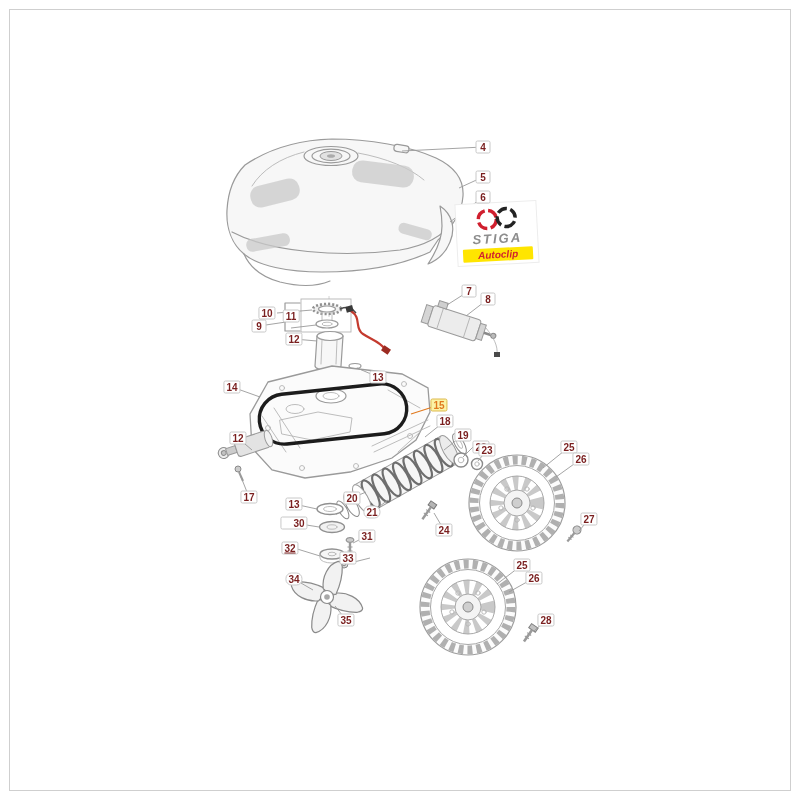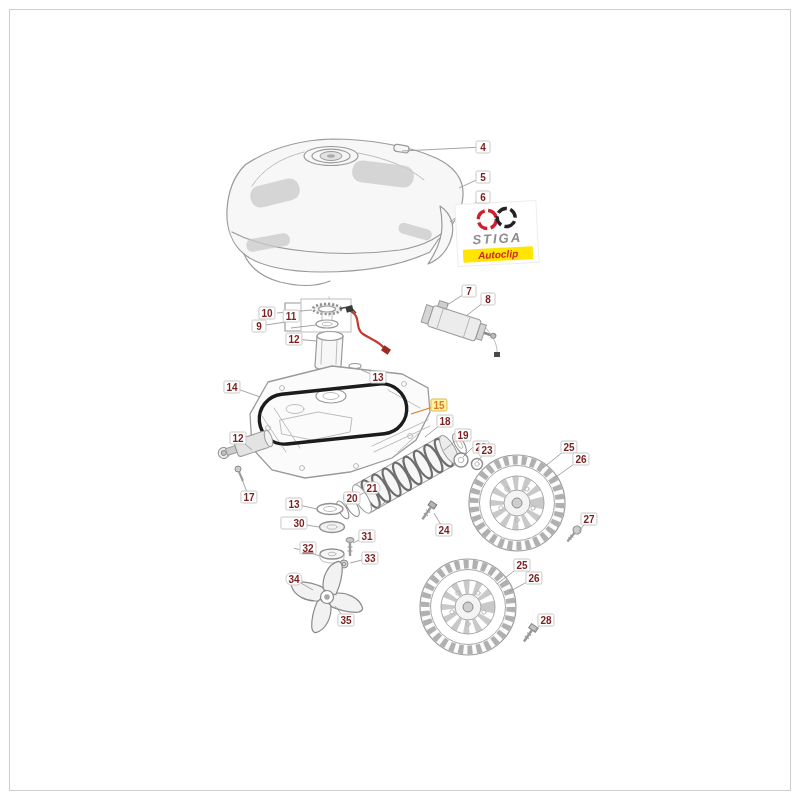--- a/index.html
+++ b/index.html
@@ -301,31 +301,31 @@
       <div class="callout" style="left: 291px; top: 316px;">11</div>
       <div class="callout" style="left: 294px; top: 339px;">12</div>
       <div class="callout" style="left: 378px; top: 377px;">13</div>
       <div class="callout" style="left: 232px; top: 387px;">14</div>
       <div class="callout callout-hl" style="left: 439px; top: 405px;">15</div>
       <div class="callout" style="left: 238px; top: 438px;">12</div>
       <div class="callout" style="left: 249px; top: 497px;">17</div>
       <div class="callout" style="left: 445px; top: 421px; text-align: center;">18</div>
       <div class="callout" style="left: 463px; top: 435px;">19</div>
       <div class="callout" style="left: 352px; top: 498px;">20</div>
-      <div class="callout" style="left: 372px; top: 488px; border-radius: 6px;">21</div>
+      <div class="callout" style="left: 372px; top: 512px; border-radius: 6px;">21</div>
       <div class="callout" style="left: 473px; top: 447px; margin-left: 8px;">22</div>
       <div class="callout" style="left: 487px; top: 450px;">23</div>
       <div class="callout" style="left: 444px; top: 530px;">24</div>
       <div class="callout" style="left: 569px; top: 447px;">25</div>
       <div class="callout" style="left: 581px; top: 459px;">26</div>
       <div class="callout" style="left: 589px; top: 519px;">27</div>
       <div class="callout" style="left: 522px; top: 565px;">25</div>
       <div class="callout" style="left: 534px; top: 578px;">26</div>
       <div class="callout" style="left: 546px; top: 620px;">28</div>
       <div class="callout" style="left: 294px; top: 504px;">13</div>
       <div class="callout" style="left: 294px; top: 523px; padding-left: 12px;">30</div>
       <div class="callout" style="left: 367px; top: 536px;">31</div>
-      <div class="callout" style="left: 308px; top: 548px; text-decoration: underline;">32</div>
-      <div class="callout" style="left: 370px; top: 558px;">33</div>
+      <div class="callout" style="left: 290px; top: 548px; text-decoration: underline;">32</div>
+      <div class="callout" style="left: 348px; top: 558px;">33</div>
       <div class="callout" style="left: 294px; top: 579px; border-radius: 6px;">34</div>
       <div class="callout" style="left: 346px; top: 620px;">35</div>
     </div>
 </div>
 
 </body></html>

